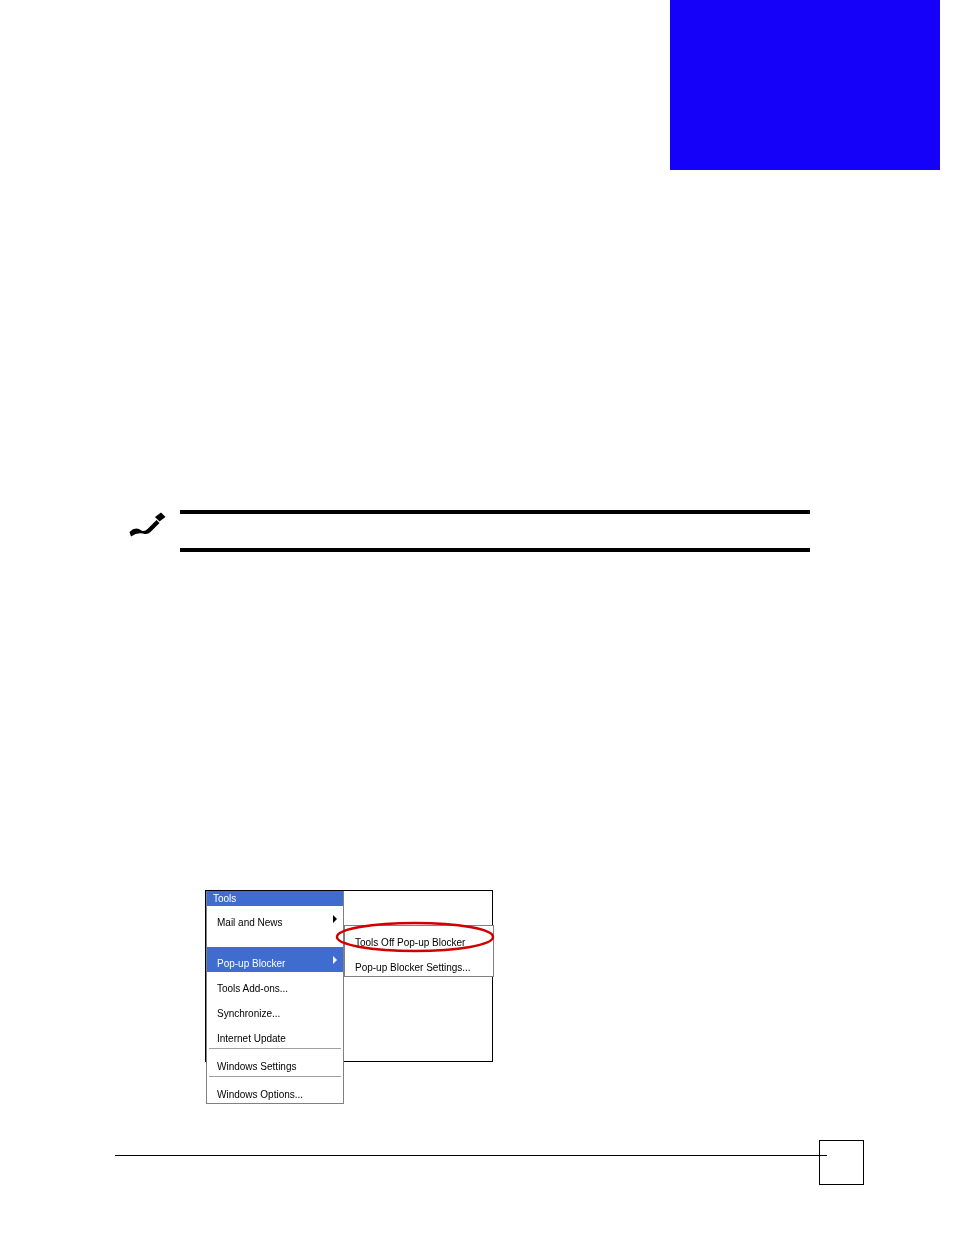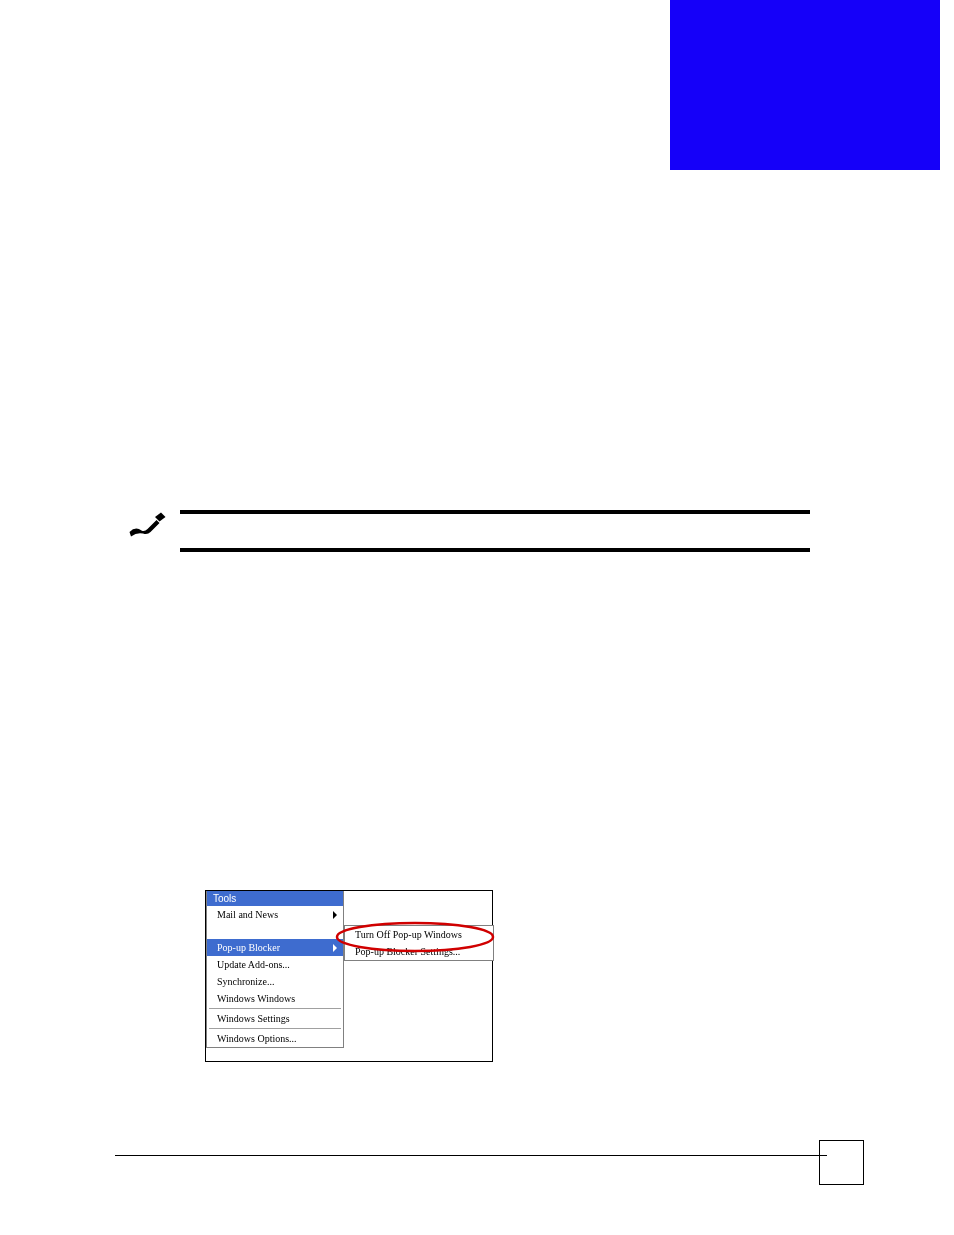--- a/index.html
+++ b/index.html
@@ -58,25 +58,24 @@
       font-family: Tahoma, sans-serif;
       font-size: 10px;
     }
     .menu-title {
       background: #3E6CCF;
       color: #fff;
       padding: 2px 6px;
       font-size: 10px;
     }
     .menu-item {
-      padding: 3px 6px 3px 10px;
+      padding: 11px 6px 3px 10px;
       position: relative;
       white-space: nowrap;
       color: #000;
-      font-family: Liberation Serif, serif;
     }
     .menu-item.selected {
       background: #3E6CCF;
       color: #fff;
       margin-top: 16px;
     }
     .menu-sep {
       border-top: 1px solid #a0a0a0;
       margin: 1px 2px;
     }
@@ -147,40 +146,40 @@
     <div class="menu-title">Tools</div>
     <div class="menu-item">
       <span>Mail and News</span>
       <span class="submenu-arrow"></span>
     </div>
     <div class="menu-item selected">
       <span>Pop-up Blocker</span>
       <span class="submenu-arrow"></span>
     </div>
     <div class="menu-item">
-      <span>Update Add-ons...</span>
+      <span>Tools Add-ons...</span>
     </div>
     <div class="menu-item">
       <span>Synchronize...</span>
     </div>
     <div class="menu-item">
-      <span>Windows Windows</span>
+      <span>Internet Update</span>
     </div>
     <div class="menu-sep"></div>
     <div class="menu-item">
       <span>Windows Settings</span>
     </div>
     <div class="menu-sep"></div>
     <div class="menu-item">
       <span>Windows Options...</span>
     </div>
   </div>
   <div class="submenu">
     <div class="menu-item">
-      <span>Turn Off Pop-up Windows</span>
+      <span>Tools Off Pop-up Blocker</span>
     </div>
     <div class="menu-item">
       <span>Pop-up Blocker Settings...</span>
     </div>
   </div>
   <svg class="red-circle" viewBox="0 0 162 32">
     <ellipse cx="81" cy="16" rx="78" ry="14" fill="none" stroke="#D00000" stroke-width="2.5"></ellipse>
   </svg>
 </div>
 

